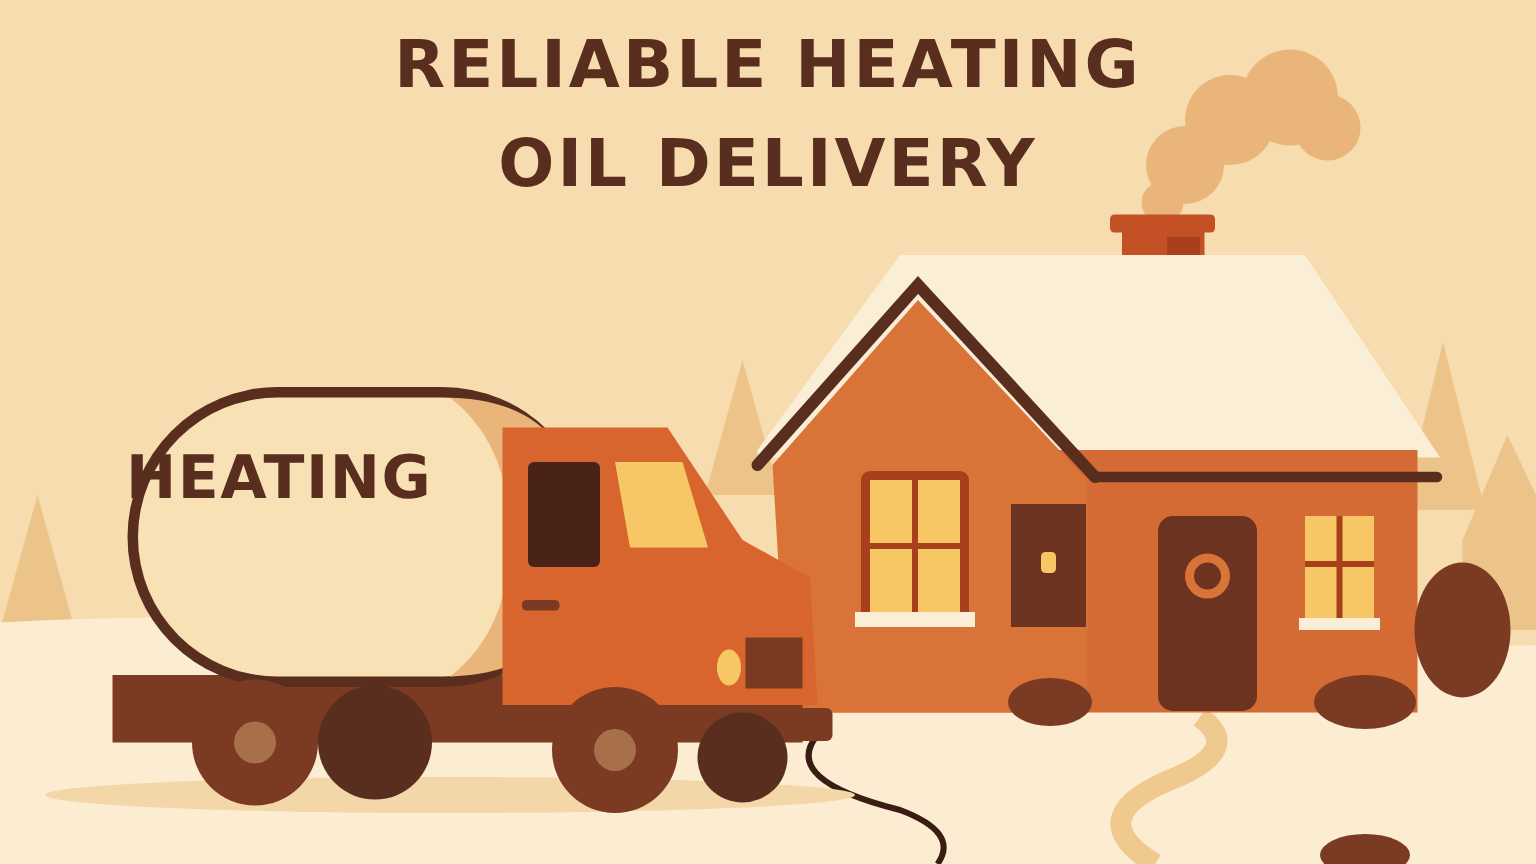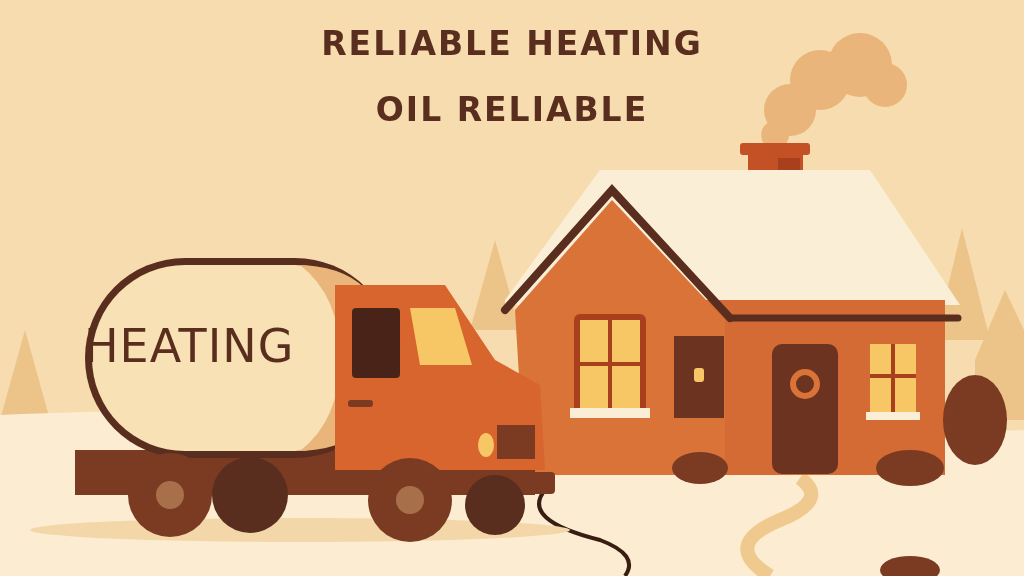--- a/index.html
+++ b/index.html
@@ -1,22 +1,22 @@
 <!DOCTYPE html>
 <html><head>
 <meta charset="utf-8">
 <style>
   html,body{margin:0;padding:0;}
   body{width:1024px;height:576px;overflow:hidden;background:#f6dcae;font-family:"DejaVu Sans","Liberation Sans",sans-serif;}
   .scene{position:relative;width:1024px;height:576px;overflow:hidden;background:#f6dcae;}
-  .title{position:absolute;left:0;width:1024px;text-align:center;color:#5a2e1e;font-weight:bold;font-size:33px;letter-spacing:2px;line-height:52px;}
+  .title{position:absolute;left:0;width:1024px;text-align:center;color:#5a2e1e;font-weight:bold;font-size:44px;letter-spacing:2px;line-height:52px;}
   .title.l1{top:18px;}
   .title.l2{top:84px;}
   svg{position:absolute;left:0;top:0;}
-  .tank-text{position:absolute;color:#5a2e1e;font-weight:normal;font-size:46px;letter-spacing:1px;text-align:center;width:200px;line-height:42px;margin-top:27px;}
+  .tank-text{position:absolute;color:#5a2e1e;font-weight:bold;font-size:40px;letter-spacing:1px;text-align:center;width:200px;line-height:42px;}
 </style>
 </head>
 <body>
 
 <div class="scene">
   <svg width="1024" height="576" viewBox="0 0 1024 576">
 
     <g fill="#ecc48a">
       <path d="M0 420 L25 330 L50 420 Z"></path>
       <path d="M470 330 L495 240 L520 330 Z"></path>
@@ -86,16 +86,16 @@
         <circle cx="170" cy="495" r="14" fill="#a8704a"></circle>
         <circle cx="250" cy="495" r="38" fill="#5a2e1e"></circle>
         <circle cx="410" cy="500" r="42" fill="#7a3b22"></circle>
         <circle cx="410" cy="500" r="14" fill="#a8704a"></circle>
         <circle cx="495" cy="505" r="30" fill="#5a2e1e"></circle>
       </g>
     </g>
   </svg>
 
   <div class="title l1">RELIABLE HEATING</div>
-  <div class="title l2">OIL RELIABLE</div>
+  <div class="title l2">OIL DELIVERY</div>
 
   <div class="tank-text" style="left:84px;top:298px;">HEATING</div>
 </div>
 
 </body></html>

